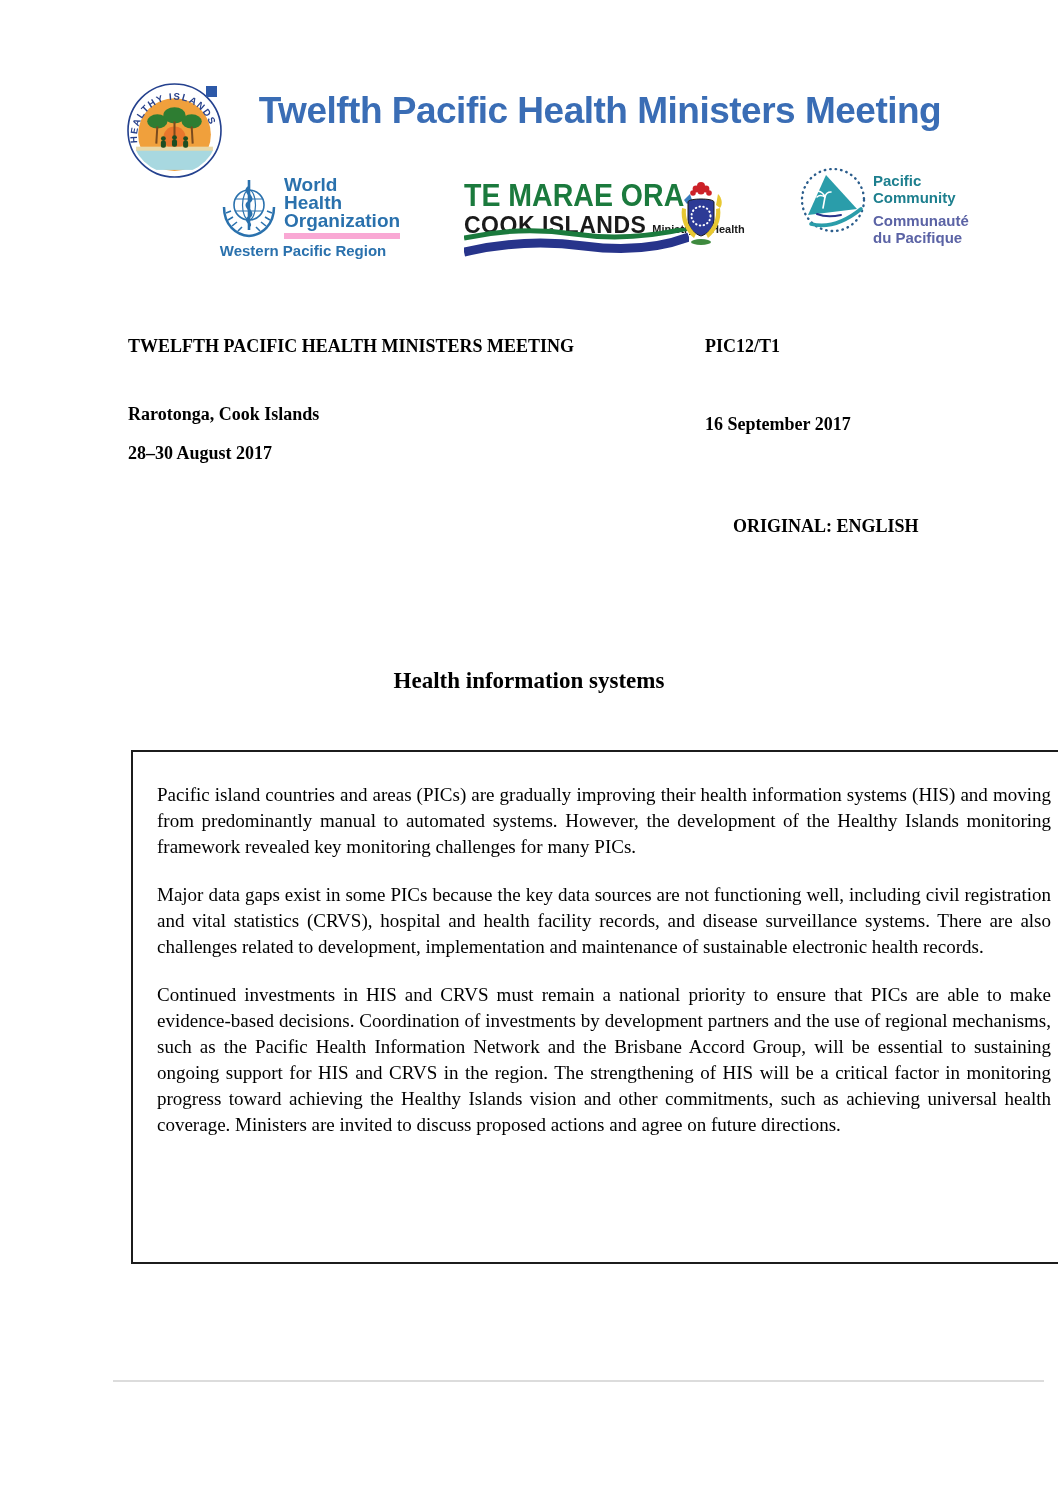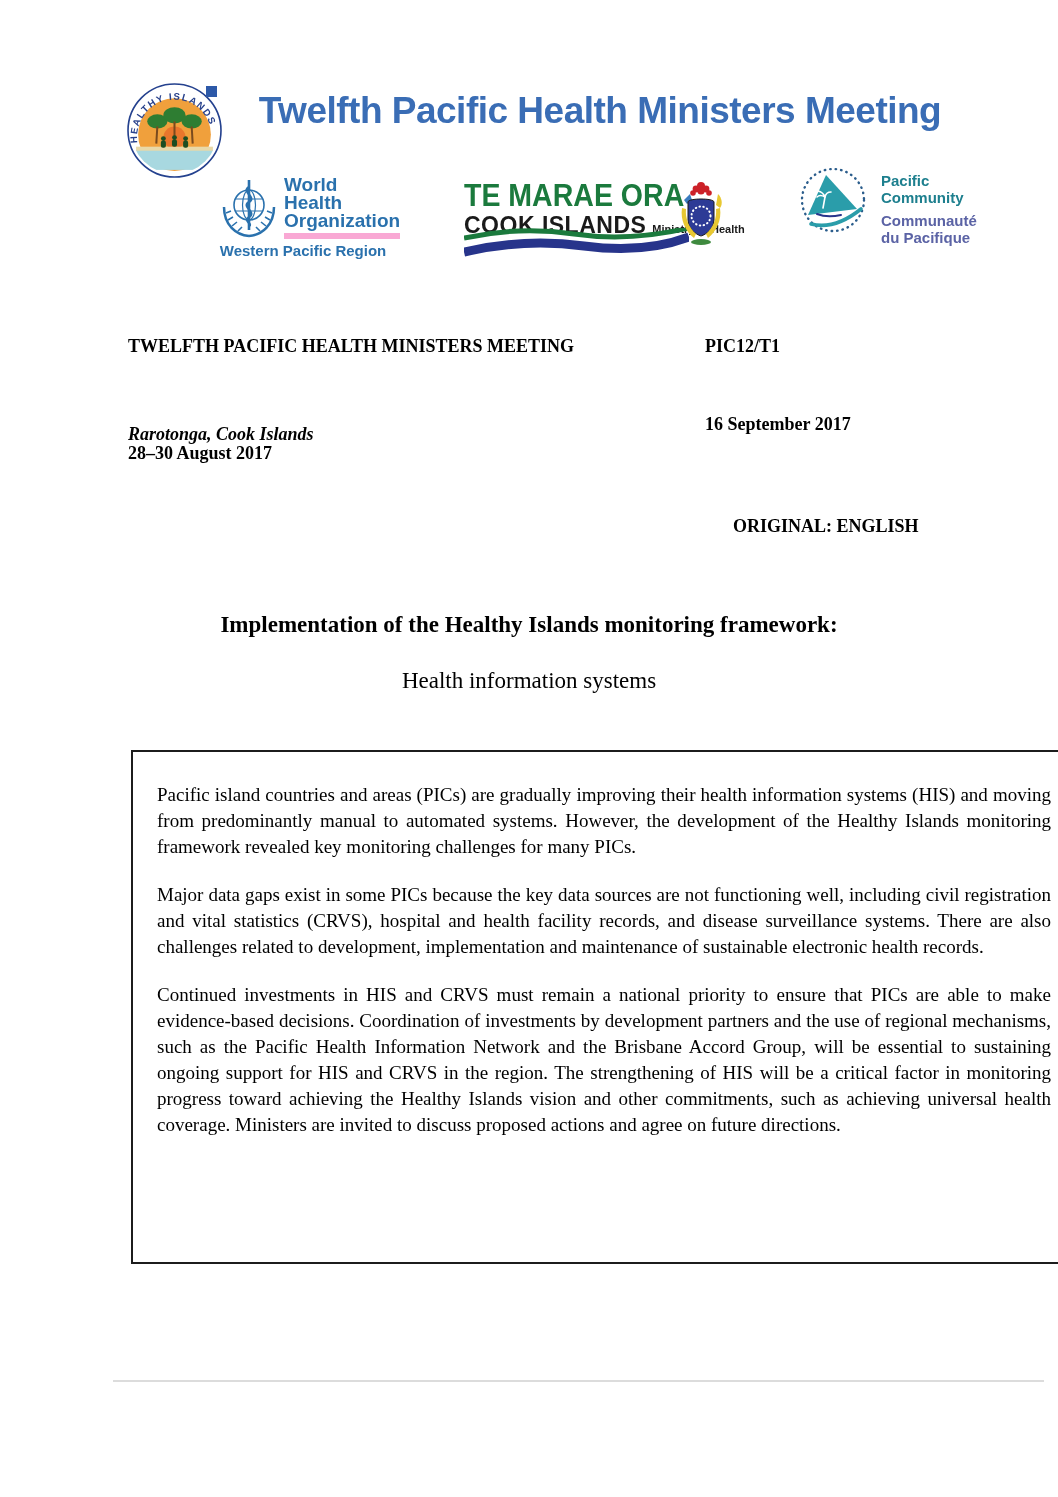--- a/index.html
+++ b/index.html
@@ -53,45 +53,45 @@
   }
   .tmo-moh{
     font-family:"Liberation Sans", sans-serif;font-weight:bold;
     font-size:11px;color:#1a1a1a;margin-left:6px;white-space:nowrap;
   }
   .tmo-swoosh{position:absolute;left:0;top:48px;width:225px;height:32px;}
   .tmo-crest{position:absolute;left:212px;top:0px;width:50px;height:74px;}
   
   .spc{position:absolute;left:795px;top:164px;width:190px;display:flex;}
   .spc-emblem{width:76px;height:76px;flex:0 0 auto;}
-  .spc-text{margin-left:10px;padding-top:8px;}
+  .spc-text{margin-left:2px;padding-top:8px;}
   .spc-en{
     font-family:"Liberation Sans", sans-serif;font-size:15px;line-height:17px;
     color:#1d7f8e;font-weight:bold;
   }
   .spc-fr{
     font-family:"Liberation Sans", sans-serif;font-size:15px;line-height:17px;
     color:#5b63a5;font-weight:bold;margin-top:6px;
   }
   
   .meta{position:absolute;left:0;top:0;width:1058px;font-weight:bold;font-size:18px;}
   .meta-meeting{position:absolute;left:128px;top:336px;white-space:nowrap;}
   .meta-doc{position:absolute;left:705px;top:336px;text-align:right;}
-  .meta-venue{position:absolute;left:128px;top:424px;font-style:italic;}
+  .meta-venue{position:absolute;left:128px;top:404px;}
   .meta-mdates{position:absolute;left:128px;top:443px;}
   .meta-issued{position:absolute;left:705px;top:414px;}
   .meta-original{position:absolute;left:705px;top:516px;margin-left:28px;}
   
   .doc-title-1{
     position:absolute;left:0;top:612px;width:1058px;text-align:center;
     font-weight:bold;font-size:23px;
   }
   .doc-title-2{
     position:absolute;left:0;top:668px;width:1058px;text-align:center;
-    font-weight:normal;font-size:23px;
+    font-weight:bold;font-size:23px;
   }
   
   .summary-box{
     position:absolute;left:131px;top:750px;width:955px;height:514px;
     border:2px solid #1c1c1c;box-sizing:border-box;
     padding:30px 33px 0 24px;
   }
   .summary-box p{
     margin:0 0 22px 0;font-size:19px;line-height:26px;
     text-align:justify;
@@ -228,21 +228,20 @@
 
   <div class="meta">
     <div class="meta-meeting">TWELFTH PACIFIC HEALTH MINISTERS MEETING</div>
     <div class="meta-doc">PIC12/T1</div>
     <div class="meta-venue">Rarotonga, Cook Islands</div>
     <div class="meta-mdates">28–30 August 2017</div>
     <div class="meta-issued">16 September 2017</div>
     <div class="meta-original">ORIGINAL: ENGLISH</div>
   </div>
 
-  <div class="doc-title-1">Implementation of the Healthy Islands monitoring framework:</div>
   <div class="doc-title-2">Health information systems</div>
 
   <div class="summary-box">
     <p>Pacific island countries and areas (PICs) are gradually improving their health information systems (HIS) and moving from predominantly manual to automated systems. However, the development of the Healthy Islands monitoring framework revealed key monitoring challenges for many PICs.</p>
     <p>Major data gaps exist in some PICs because the key data sources are not functioning well, including civil registration and vital statistics (CRVS), hospital and health facility records, and disease surveillance systems. There are also challenges related to development, implementation and maintenance of sustainable electronic health records.</p>
     <p>Continued investments in HIS and CRVS must remain a national priority to ensure that PICs are able to make evidence-based decisions. Coordination of investments by development partners and the use of regional mechanisms, such as the Pacific Health Information Network and the Brisbane Accord Group, will be essential to sustaining ongoing support for HIS and CRVS in the region. The strengthening of HIS will be a critical factor in monitoring progress toward achieving the Healthy Islands vision and other commitments, such as achieving universal health coverage. Ministers are invited to discuss proposed actions and agree on future directions.</p>
   </div>
 
   <div class="bottom-rule"></div>
 

